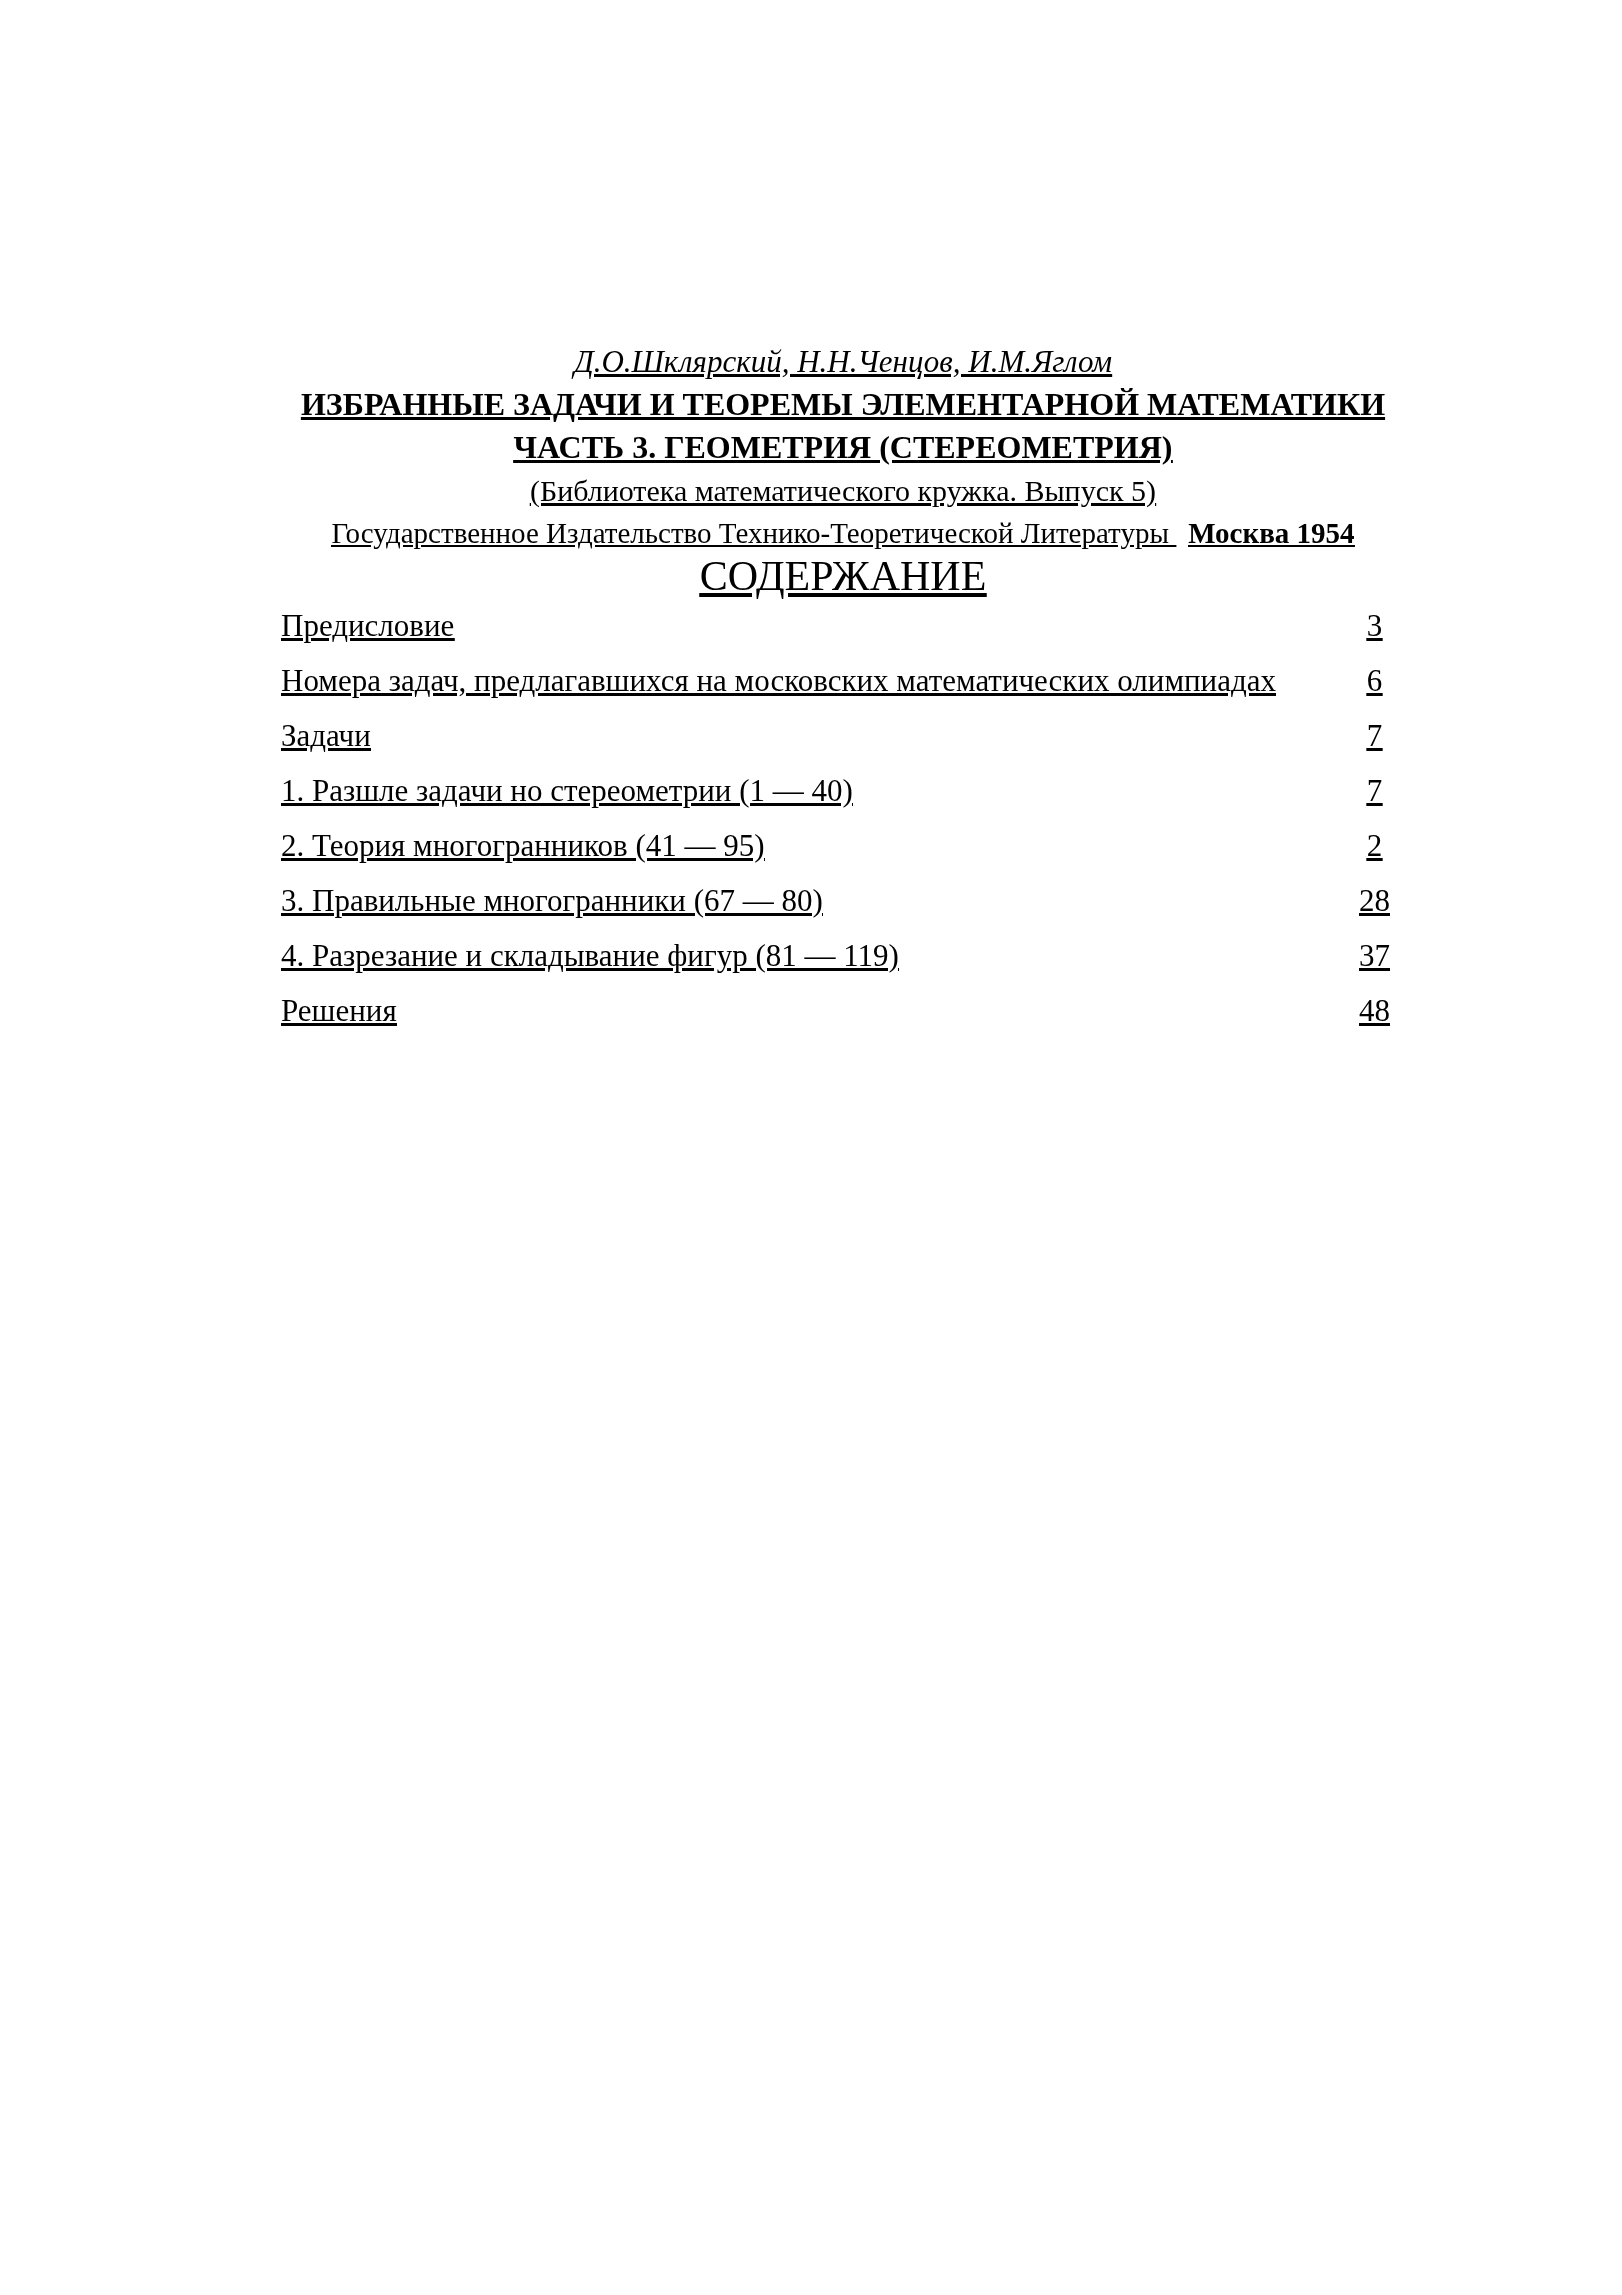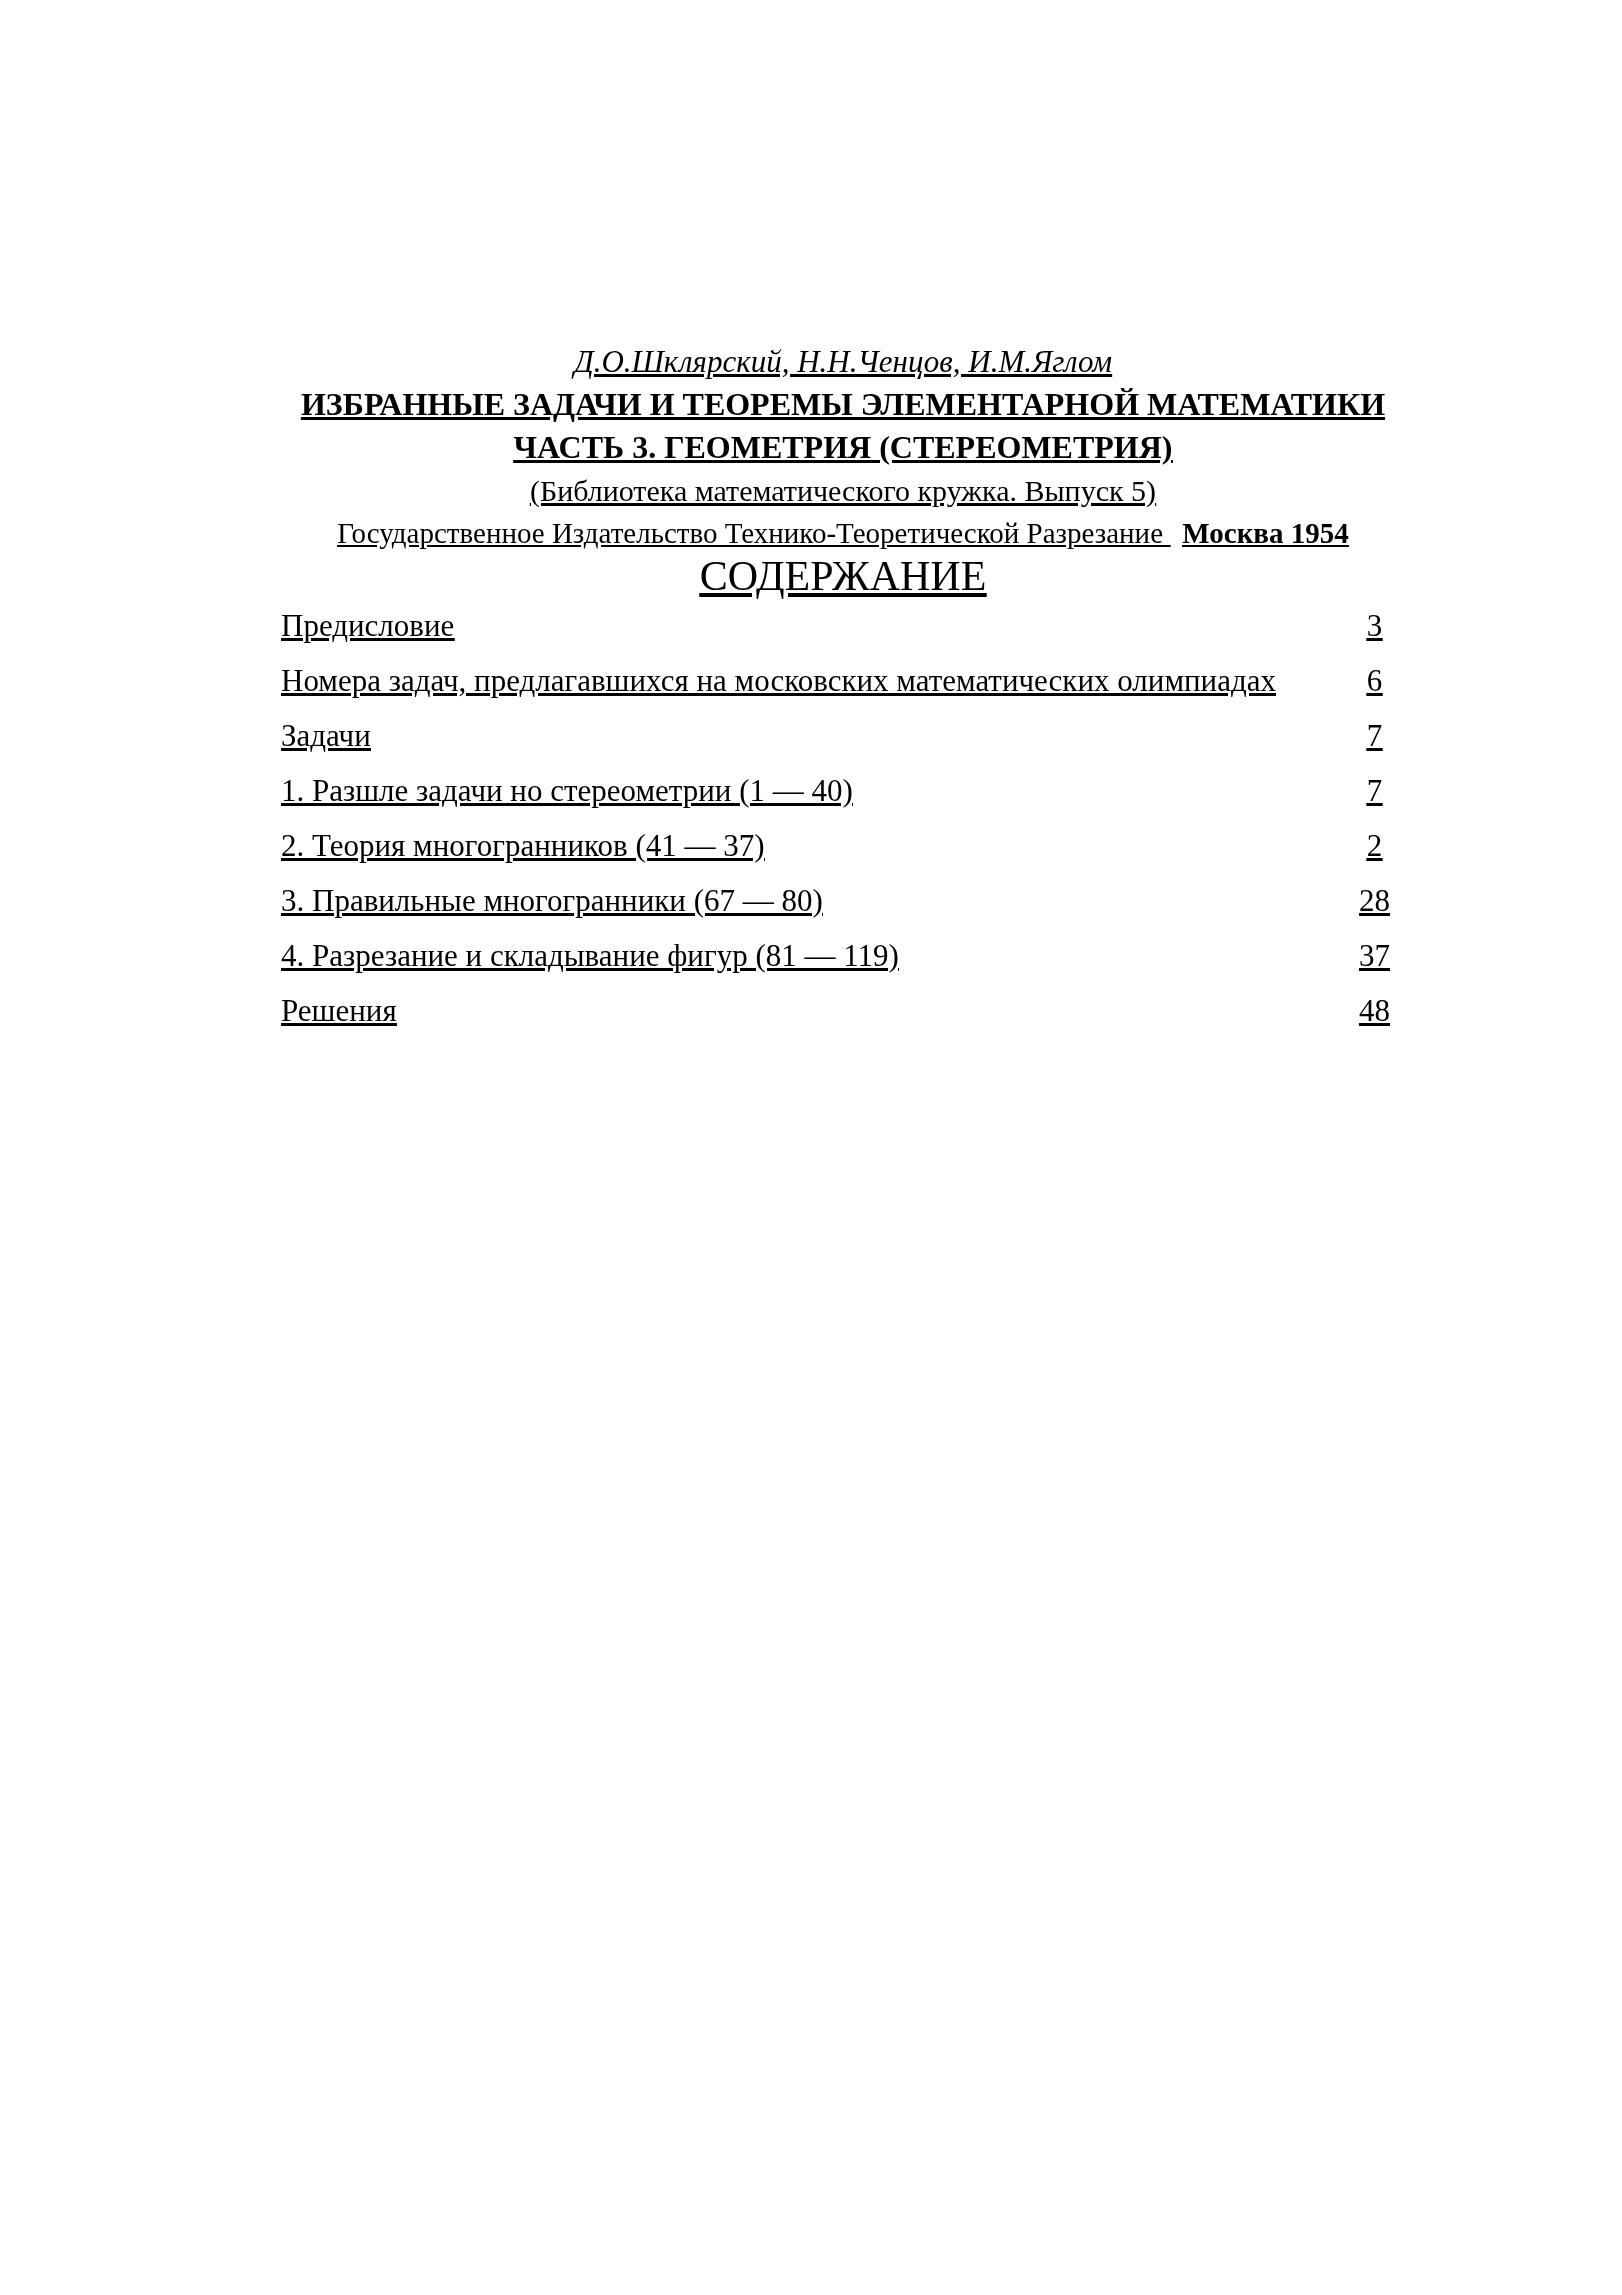--- a/index.html
+++ b/index.html
@@ -88,21 +88,21 @@
 <body>
 
 <div class="doc-page">
   <div class="content-block">
 
     <div class="header-block">
       <div class="line authors-line">Д.О.Шклярский, Н.Н.Ченцов, И.М.Яглом</div>
       <div class="line title-line">ИЗБРАННЫЕ ЗАДАЧИ И ТЕОРЕМЫ ЭЛЕМЕНТАРНОЙ МАТЕМАТИКИ</div>
       <div class="line title-line">ЧАСТЬ 3. ГЕОМЕТРИЯ (СТЕРЕОМЕТРИЯ)</div>
       <div class="line series-line">(Библиотека математического кружка. Выпуск 5)</div>
-      <div class="line publisher-line"><span>Государственное Издательство Технико-Теоретической Разрезание </span><span class="bold-part">Москва 1954</span></div>
+      <div class="line publisher-line"><span>Государственное Издательство Технико-Теоретической Литературы </span><span class="bold-part">Москва 1954</span></div>
       <div class="line toc-heading">СОДЕРЖАНИЕ</div>
     </div>
 
     <div class="toc-list">
 
       <div class="toc-row">
         <span class="toc-label">Предисловие</span>
         <span class="toc-page-num">3</span>
       </div>
 
@@ -115,21 +115,21 @@
         <span class="toc-label">Задачи</span>
         <span class="toc-page-num">7</span>
       </div>
 
       <div class="toc-row">
         <span class="toc-label">1. Разшле задачи но стереометрии (1 — 40)</span>
         <span class="toc-page-num">7</span>
       </div>
 
       <div class="toc-row">
-        <span class="toc-label">2. Теория многогранников (41 — 37)</span>
+        <span class="toc-label">2. Теория многогранников (41 — 95)</span>
         <span class="toc-page-num">2</span>
       </div>
 
       <div class="toc-row">
         <span class="toc-label">3. Правильные многогранники (67 — 80)</span>
         <span class="toc-page-num">28</span>
       </div>
 
       <div class="toc-row">
         <span class="toc-label">4. Разрезание и складывание фигур (81 — 119)</span>

